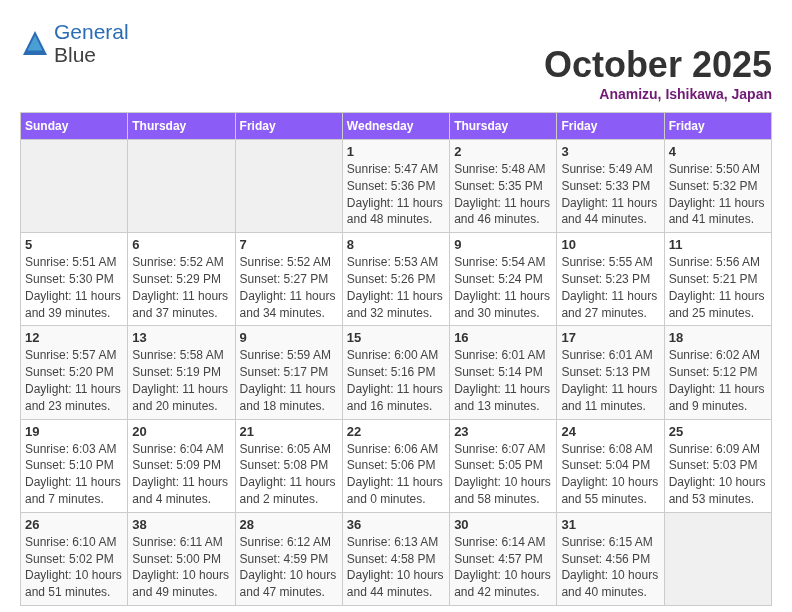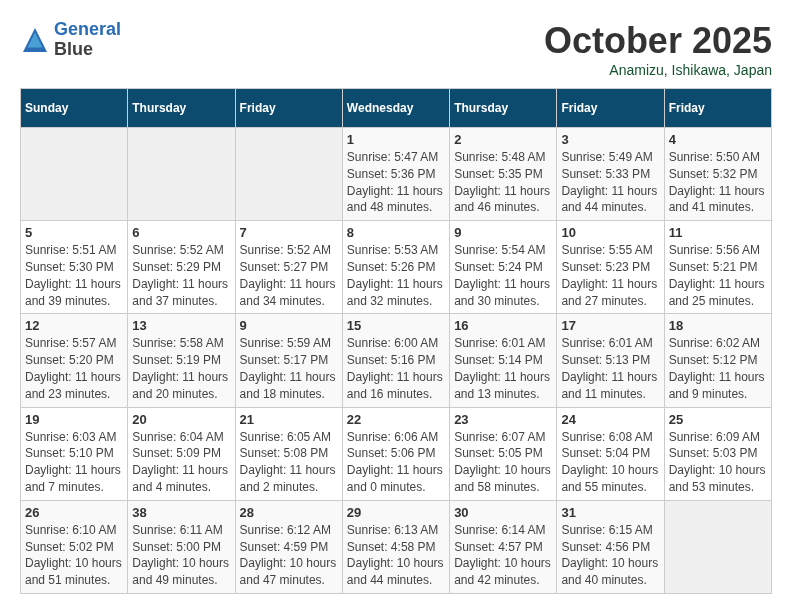--- a/index.html
+++ b/index.html
@@ -14,54 +14,56 @@
       display: flex;
       justify-content: space-between;
       align-items: flex-start;
       margin-bottom: 10px;
     }
     .logo {
       display: flex;
       align-items: center;
     }
     .logo-text {
-      font-size: 18px;
-      font-weight: bold;
+      font-size: 21px;
+      font-weight: normal;
       color: #333;
       line-height: 1.1;
     }
     .logo-text span {
       color: #2a6db5;
     }
     .logo-icon {
       width: 30px;
       height: 30px;
       margin-right: 4px;
     }
     .title-block {
       text-align: right;
     }
     .month-title {
       font-size: 36px;
       font-weight: bold;
       color: #333;
+      margin-top: 24px;
     }
     .subtitle {
       font-size: 14px;
-      color: #14532d;
+      color: #701a75;
+      font-weight: bold;
     }
     table {
       width: 100%;
       border-collapse: collapse;
       font-size: 11px;
     }
     thead tr th {
-      background-color: #0c4a6e;
+      background-color: #8b5cf6;
       color: #fff;
-      padding: 12px 4px;
+      padding: 6px 4px;
       text-align: left;
       font-size: 12px;
       font-weight: bold;
       border: 1px solid #ccc;
     }
     tbody tr td {
       vertical-align: top;
       border: 1px solid #ccc;
       padding: 4px;
       min-height: 80px;
@@ -240,21 +242,21 @@
         </td>
         <td>
           <span class="day-number">38</span>
           <div class="day-info">Sunrise: 6:11 AM<br>Sunset: 5:00 PM<br>Daylight: 10 hours and 49 minutes.</div>
         </td>
         <td>
           <span class="day-number">28</span>
           <div class="day-info">Sunrise: 6:12 AM<br>Sunset: 4:59 PM<br>Daylight: 10 hours and 47 minutes.</div>
         </td>
         <td>
-          <span class="day-number">29</span>
+          <span class="day-number">36</span>
           <div class="day-info">Sunrise: 6:13 AM<br>Sunset: 4:58 PM<br>Daylight: 10 hours and 44 minutes.</div>
         </td>
         <td>
           <span class="day-number">30</span>
           <div class="day-info">Sunrise: 6:14 AM<br>Sunset: 4:57 PM<br>Daylight: 10 hours and 42 minutes.</div>
         </td>
         <td>
           <span class="day-number">31</span>
           <div class="day-info">Sunrise: 6:15 AM<br>Sunset: 4:56 PM<br>Daylight: 10 hours and 40 minutes.</div>
         </td>

